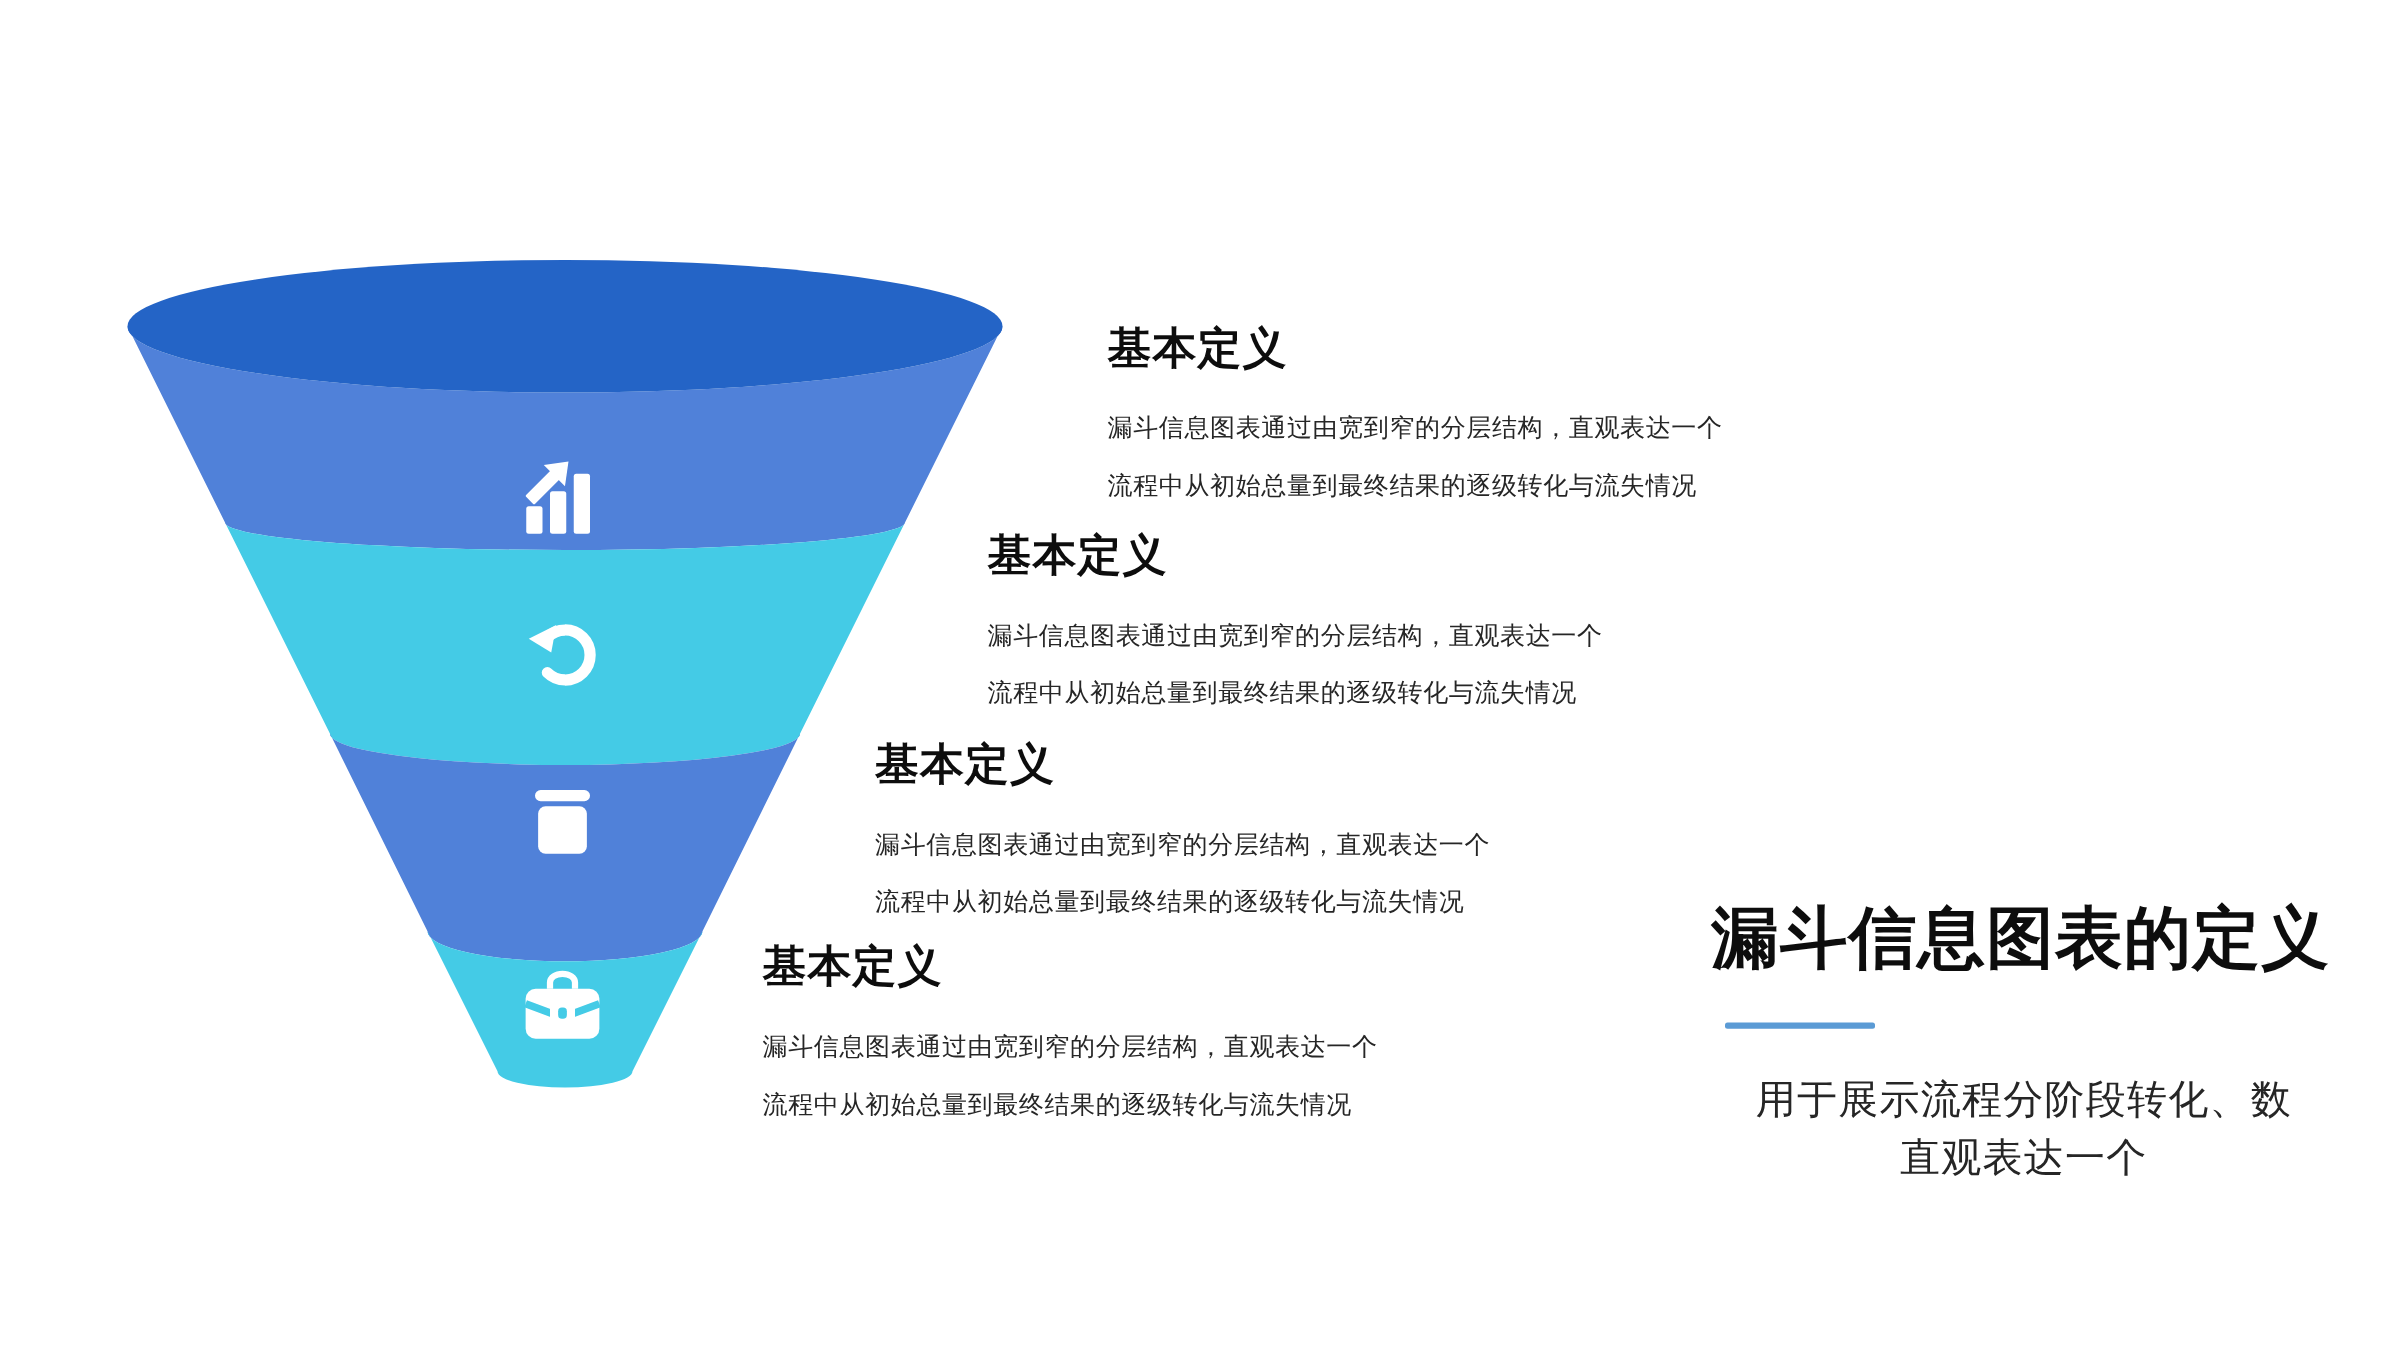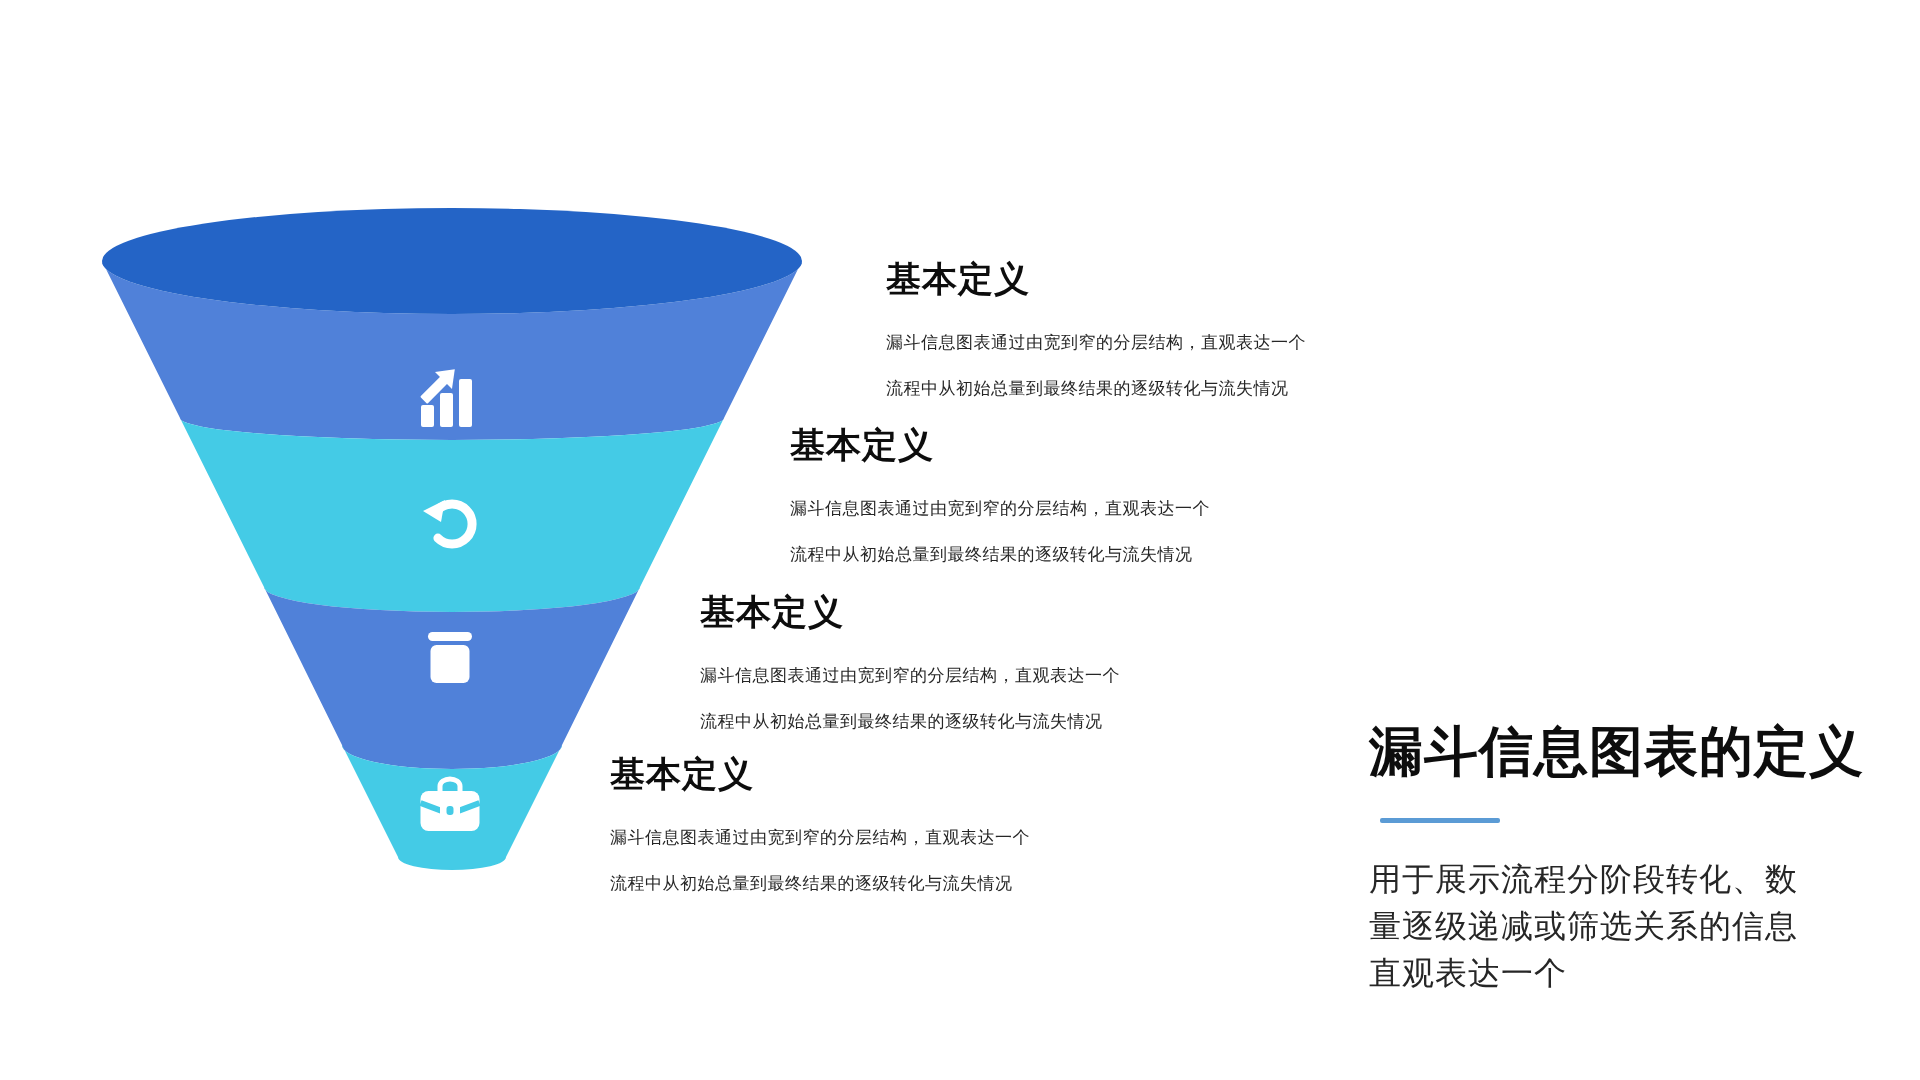--- a/index.html
+++ b/index.html
@@ -10,39 +10,39 @@
   .slide{position:relative;width:1920px;height:796px;background:#ffffff;}
   svg.funnel{position:absolute;left:0;top:0;}
 
   
   .callout{position:absolute;}
   .callout h3{
     margin:0 0 20px 0;font-size:35px;line-height:42px;font-weight:bold;
     color:var(--title-color,#0d0d0d);letter-spacing:1px;
   }
   .callout .line{
-    display:block;font-size:17px;line-height:46px;
+    display:block;font-size:20px;line-height:46px;
     color:var(--body-color,#262626);letter-spacing:0.5px;white-space:nowrap;
   }
   .c1{left:886px;top:258px;}
   .c2{left:790px;top:424px;}
   .c3{left:700px;top:591px;}
   .c4{left:610px;top:753px;}
 
   
   .aside{position:absolute;left:1369px;top:720px;width:500px;}
   .aside h2{
     margin:0;font-size:54px;line-height:62px;font-weight:bold;
     color:var(--title-color,#0d0d0d);letter-spacing:1px;white-space:nowrap;
   }
   .aside .rule{
     width:120px;height:5px;margin:36px 0 0 11px;border-radius:2px;
     background:var(--accent-underline,#5b9bd5);
   }
-  .aside .body{margin-top:33px;}
+  .aside .body{margin-top:33px;text-align:center;}
   .aside .body .line{
     display:block;font-size:32px;line-height:47px;
     color:var(--body-color,#1a1a1a);letter-spacing:1px;white-space:nowrap;
   }
 </style>
 </head>
 <body>
 
 <main class="slide">
 
@@ -117,18 +117,17 @@
       <span class="line">漏斗信息图表通过由宽到窄的分层结构，直观表达一个</span>
       <span class="line">流程中从初始总量到最终结果的逐级转化与流失情况</span>
     </p>
   </section>
 
   <aside class="aside">
     <h2>漏斗信息图表的定义</h2>
     <div class="rule"></div>
     <p class="body" style="margin:33px 0 0 0">
       <span class="line">用于展示流程分阶段转化、数</span>
-      <span class="line">量逐级递减或筛选关系的信息</span>
       <span class="line">直观表达一个</span>
     </p>
   </aside>
 
 </main>
 
 </body></html>

